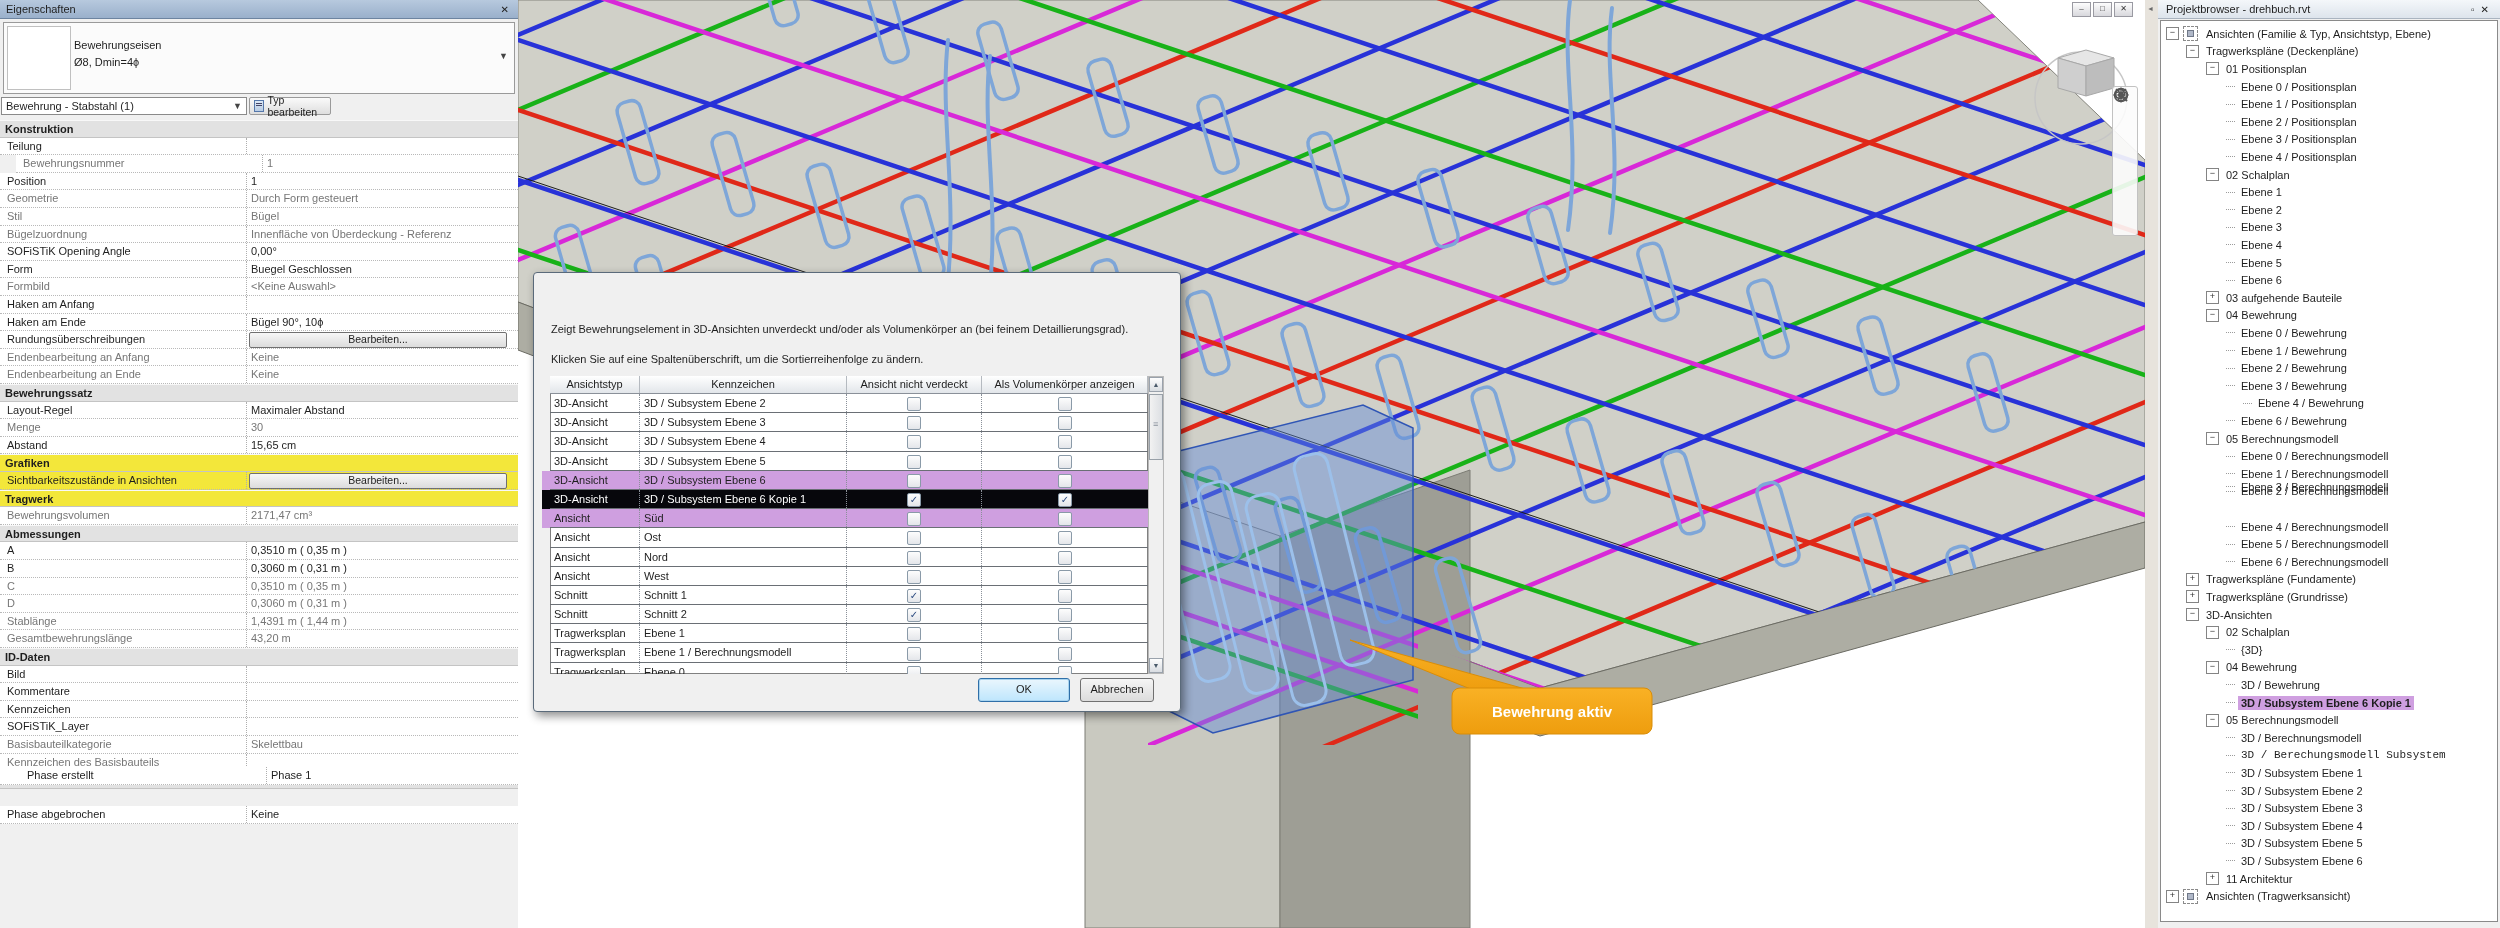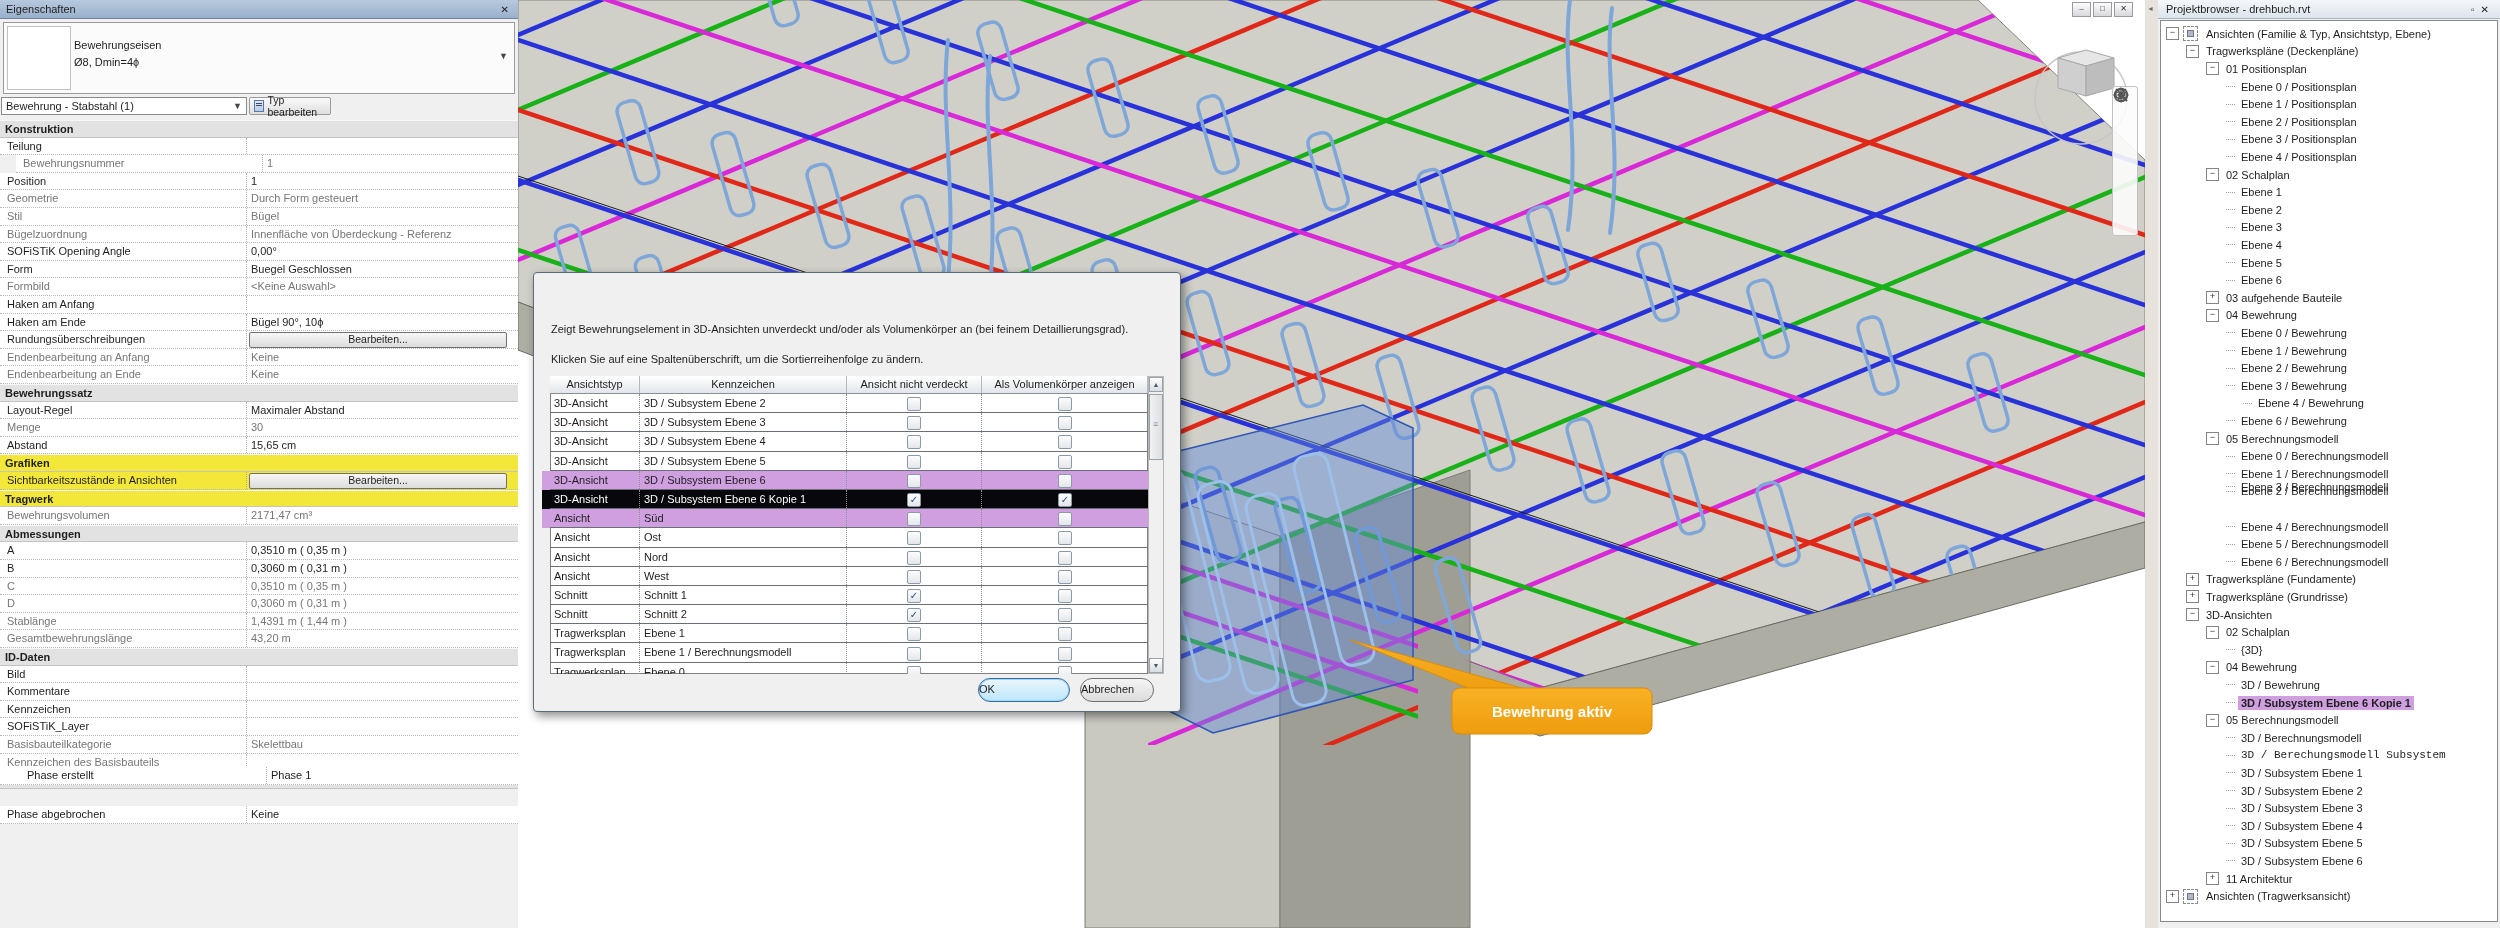--- a/index.html
+++ b/index.html
@@ -77,21 +77,21 @@
   .drow.sel{color:#fff;}
   .cb{display:inline-block;width:12px;height:12px;border:1px solid #8a9aa8;border-radius:2px;
       background:linear-gradient(#fdfdfd,#e4e6ea);line-height:11px;font-size:10px;color:#2b4a80;text-align:center;vertical-align:middle;}
   
   #dsb{position:absolute;left:598px;top:0;width:16px;height:298px;background:#f0f0f0;border:1px solid #b8b8b8;box-sizing:border-box;z-index:2;}
   .sbarrow{position:absolute;left:0;width:14px;height:15px;background:linear-gradient(#fdfdfd,#d9dde2);
       border:1px solid #9aa2ac;box-sizing:border-box;text-align:center;font-size:7px;line-height:13px;color:#4a5a6a;}
   #dsb .thumb{position:absolute;left:0;top:17px;width:14px;height:66px;background:linear-gradient(90deg,#f2f2f2,#dcdfe3);
       border:1px solid #98a0a8;box-sizing:border-box;}
   #dsb .thumb::after{content:"≡";position:absolute;left:3px;top:24px;font-size:9px;color:#8a929c;}
-  .dlgbtn{position:absolute;height:22px;border:1px solid #707070;border-radius:12px;text-align:left;line-height:21px;
+  .dlgbtn{position:absolute;height:22px;border:1px solid #707070;border-radius:3px;text-align:center;line-height:21px;
       background:linear-gradient(#f5f5f5,#dcdcdc);}
   #okbtn{left:444px;top:405px;width:90px;border-color:#2f6fa8;background:linear-gradient(#eaf6fd,#bee6fd);box-shadow:0 0 0 1px #a8d4f0 inset;}
   #cancelbtn{left:546px;top:405px;width:72px;}
   
   #split{position:absolute;left:2145px;top:0;width:13px;height:928px;background:#e7e3dc;border-right:1px solid #9a948c;}
   #split .col{font-size:7px;color:#6a6a6a;position:absolute;left:2px;top:5px;}
   
   #browser{position:absolute;left:2158px;top:0;width:342px;height:928px;background:#f0f0f0;}
   #browser .titlebar{height:18px;background:linear-gradient(#f4f7fa,#dde4ec);border-bottom:1px solid #aab4c0;
       display:flex;align-items:center;padding:0 8px;}

